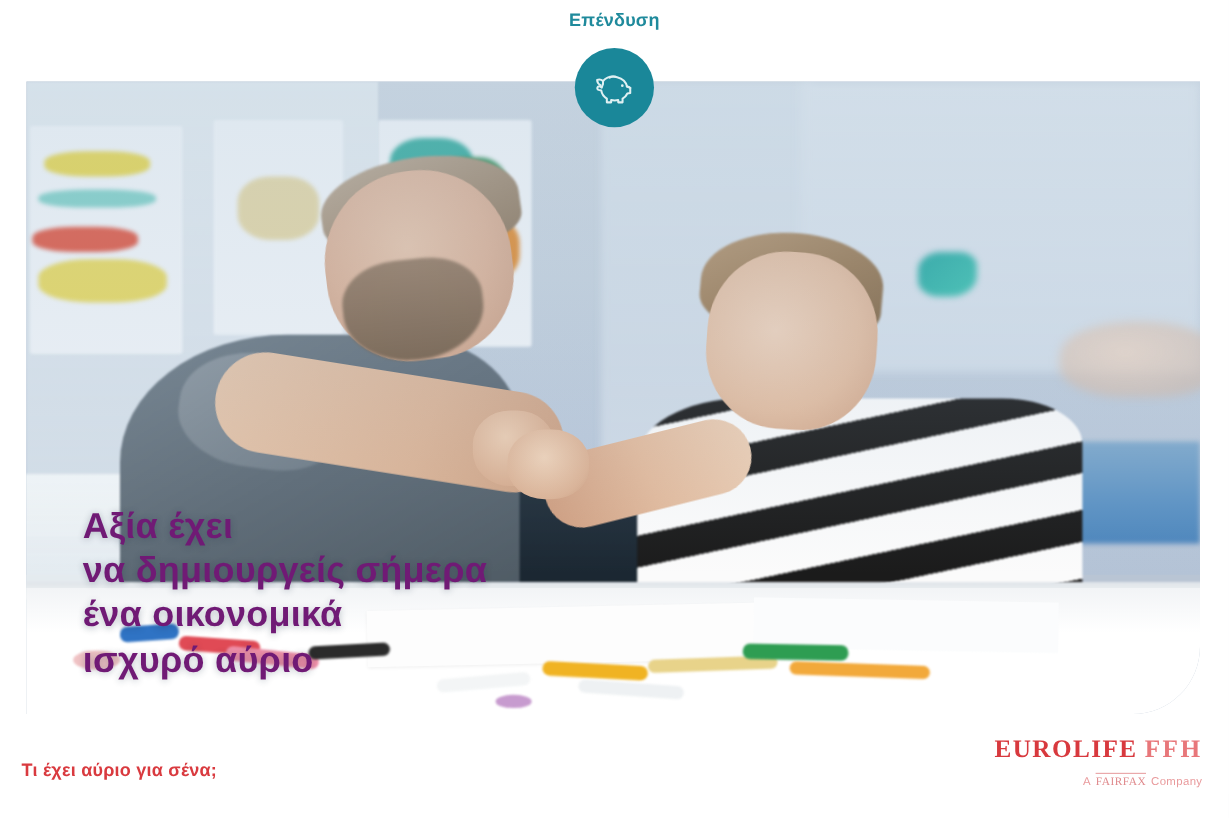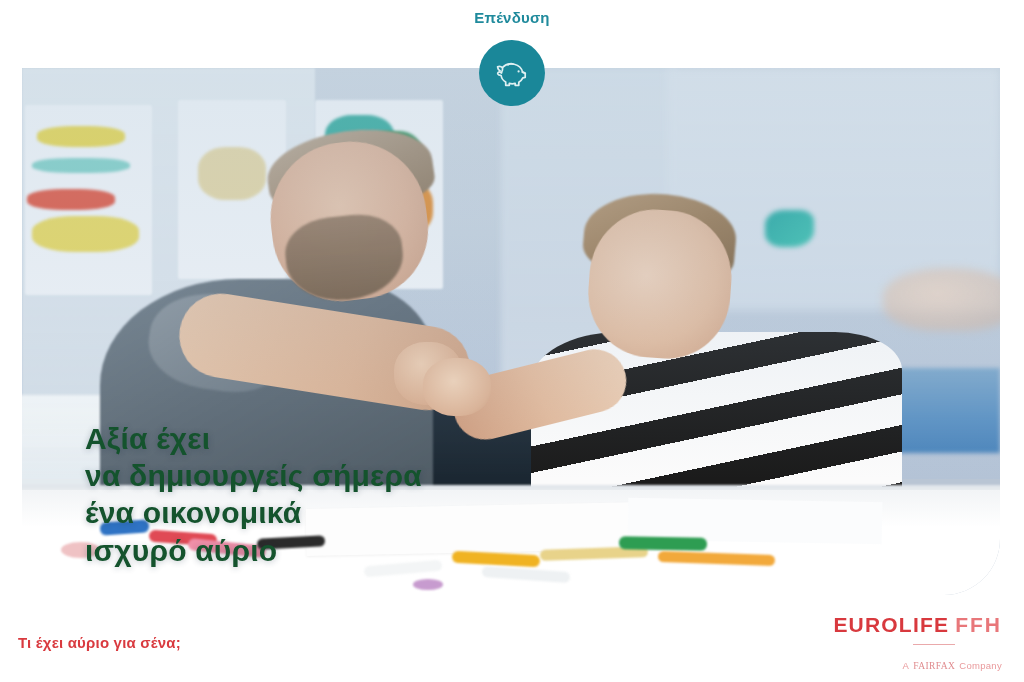--- a/index.html
+++ b/index.html
@@ -229,55 +229,55 @@
   }
   .chair {
     position:absolute; left:-1%; top:62%; width:16%; height:25%;
     background: linear-gradient(180deg, rgba(246,249,250,.92), rgba(225,233,238,.9));
     border-radius: 6px 10px 0 0;
     filter: blur(1.4px);
   }
 
   
   .headline {
-    position: absolute; left: 63px; top: 352px;
+    position: absolute; left: 47px; top: 352px;
     z-index: 5;
-    color: #14532d;
+    color: #701a75;
     font-size: 30px; font-weight: bold; line-height: 1.24;
     letter-spacing: .2px;
     text-shadow: 0 1px 6px rgba(30,50,70,.30);
     white-space: pre;
   }
 
   
   .footer-q {
     position: absolute; left: 18px; top: 634px;
     font-size: 15px; font-weight: bold; color: #d93a3f;
     letter-spacing: .2px;
     z-index: 6;
   }
   .logo {
     position: absolute; right: 22px; top: 614px;
     text-align: right; z-index: 6;
   }
   .logo-main {
     font-size: 21px; font-weight: bold; letter-spacing: 1.2px;
     color: #d8393e; line-height: 1;
-    font-family: Liberation Sans, sans-serif;
+    font-family: Liberation Serif, serif;
   }
   .logo-main .ffh { color:#e8777a; margin-left: 6px; letter-spacing: 2px; }
   .logo-sub {
     margin-top: 9px;
     font-size: 9.5px; color: #e99a9c; letter-spacing: .3px;
     display:flex; justify-content:flex-end; align-items:baseline; gap:4px;
   }
   .logo-sub .fairfax {
     font-family: "Liberation Serif", serif;
     color:#e08b8e; letter-spacing: .4px;
-    border-top: 1px solid #eaa9ab; padding-top: 16px;
+    border-top: 1px solid #eaa9ab; padding-top: 2px;
   }
 </style>
 </head>
 <body>
 
 <div class="page">
 
   <div class="kicker">Επένδυση</div>
 
   <div class="badge">

